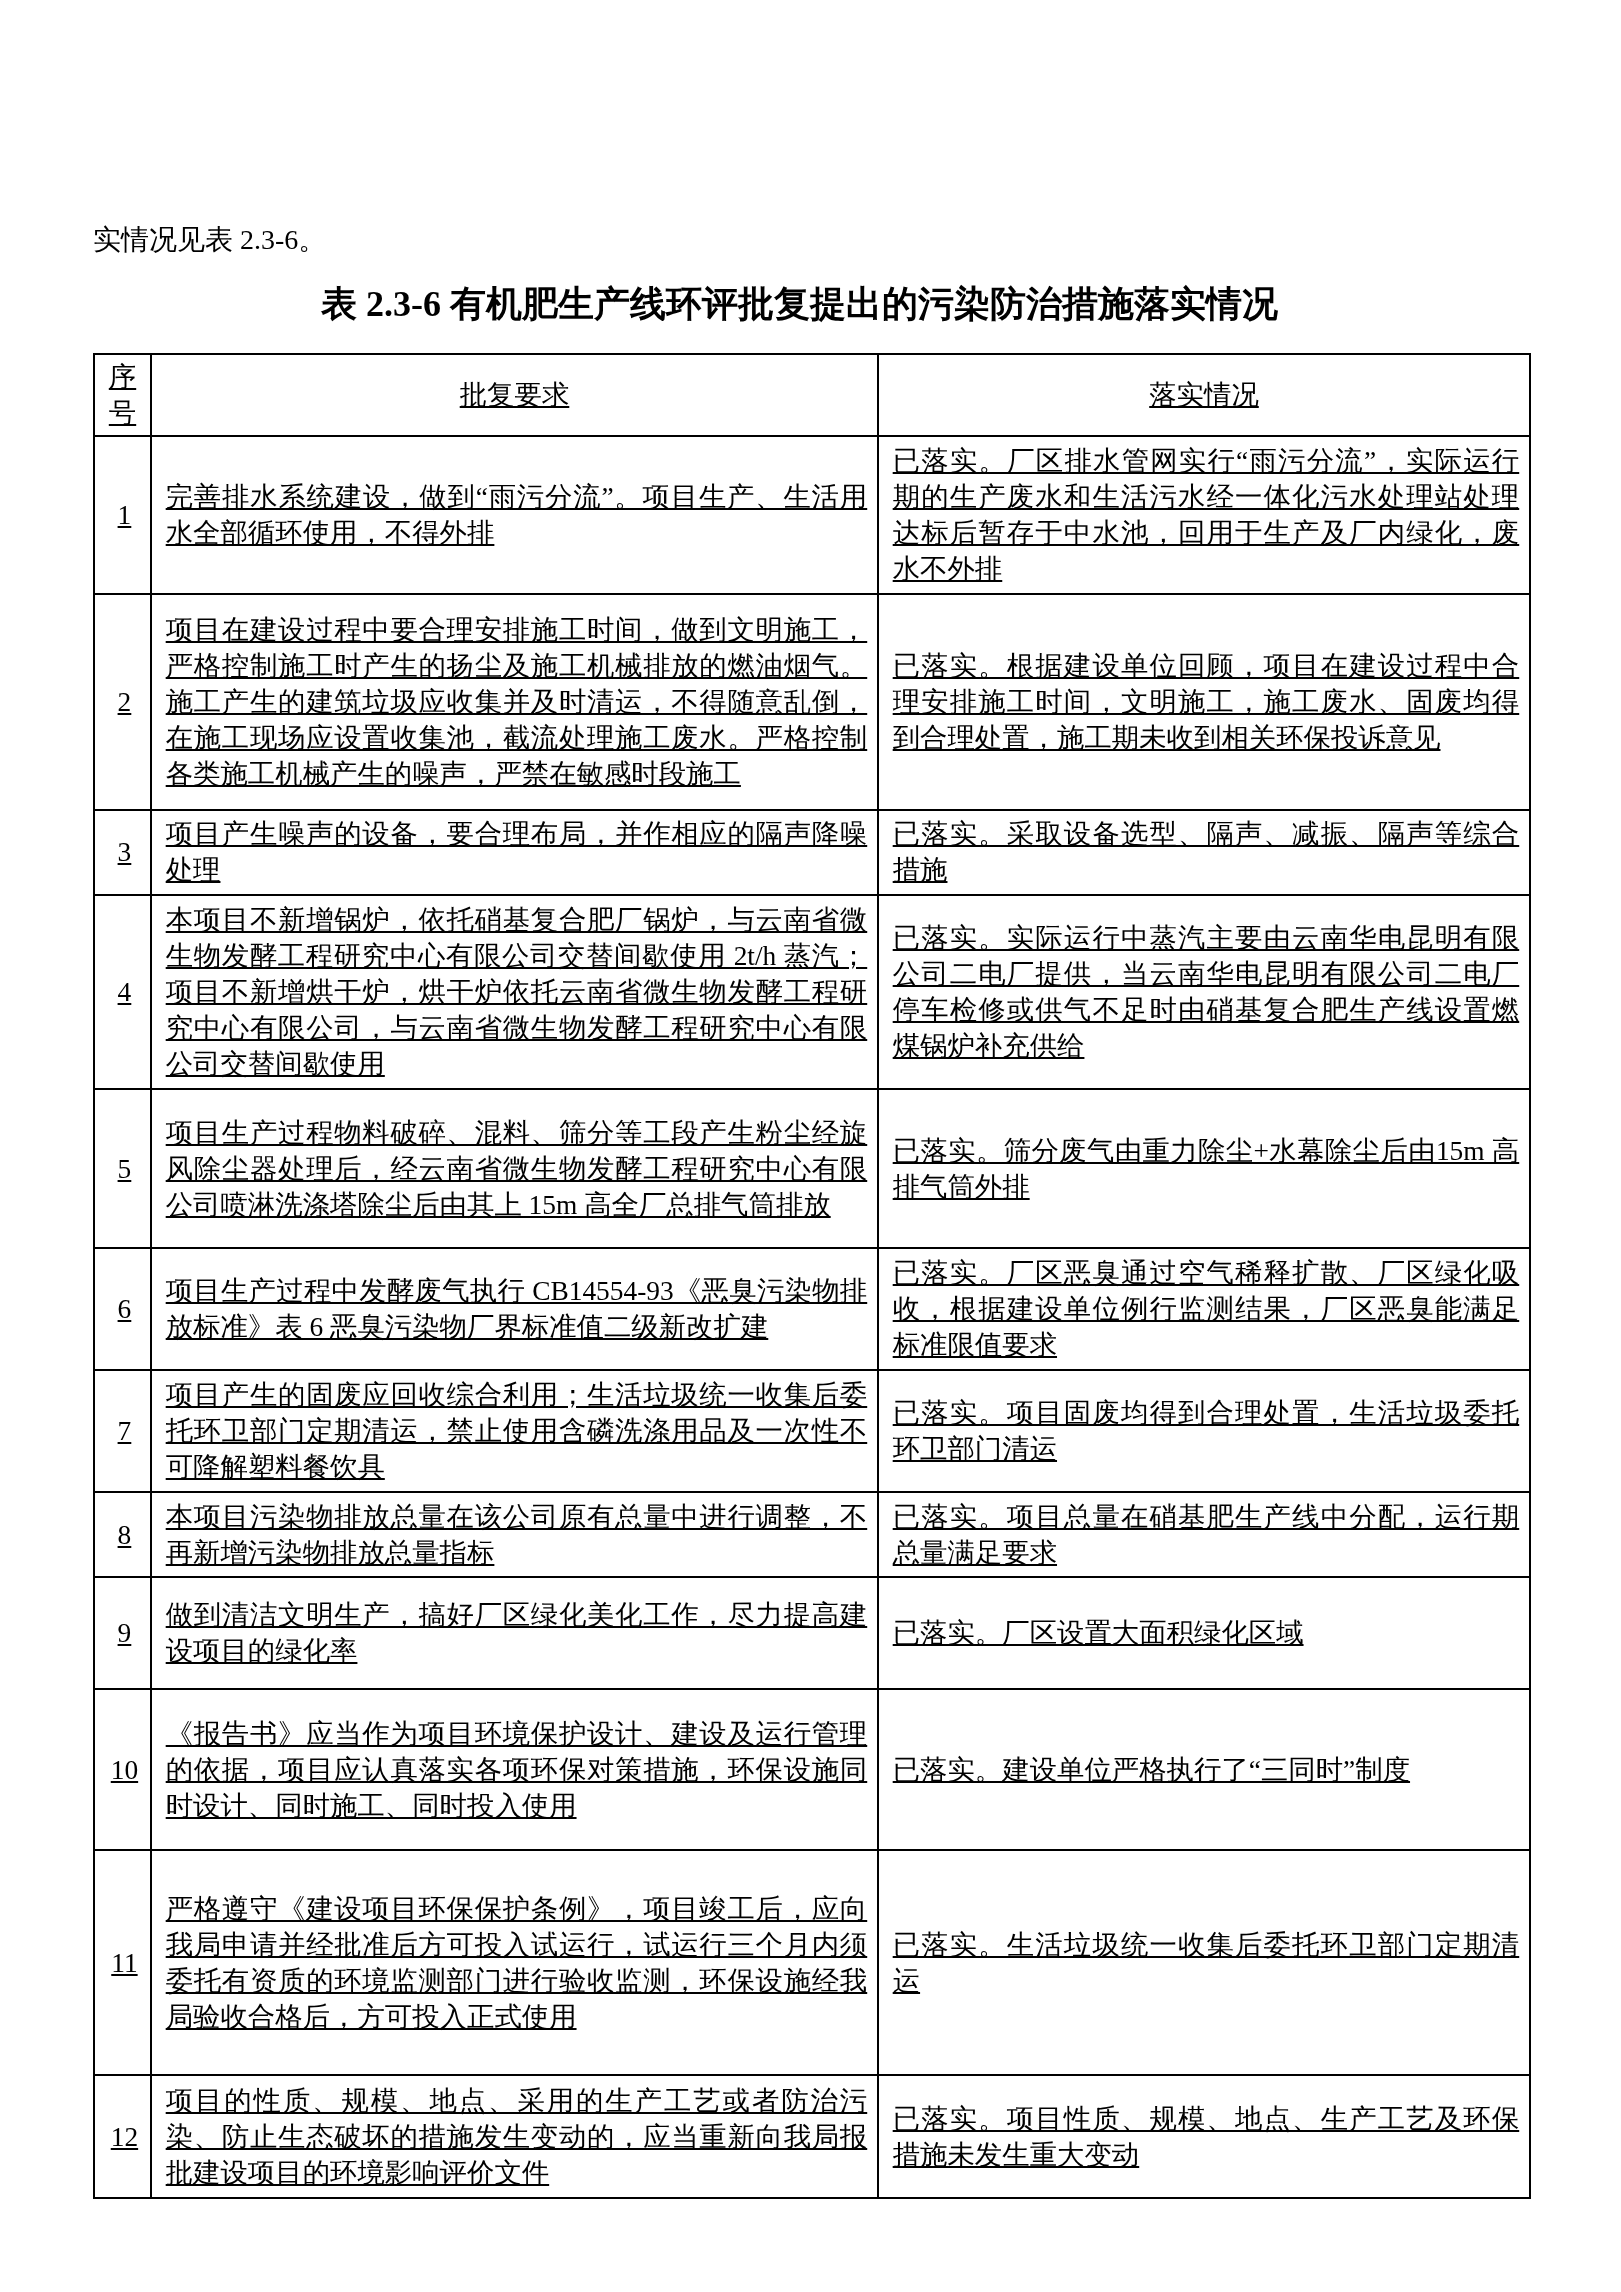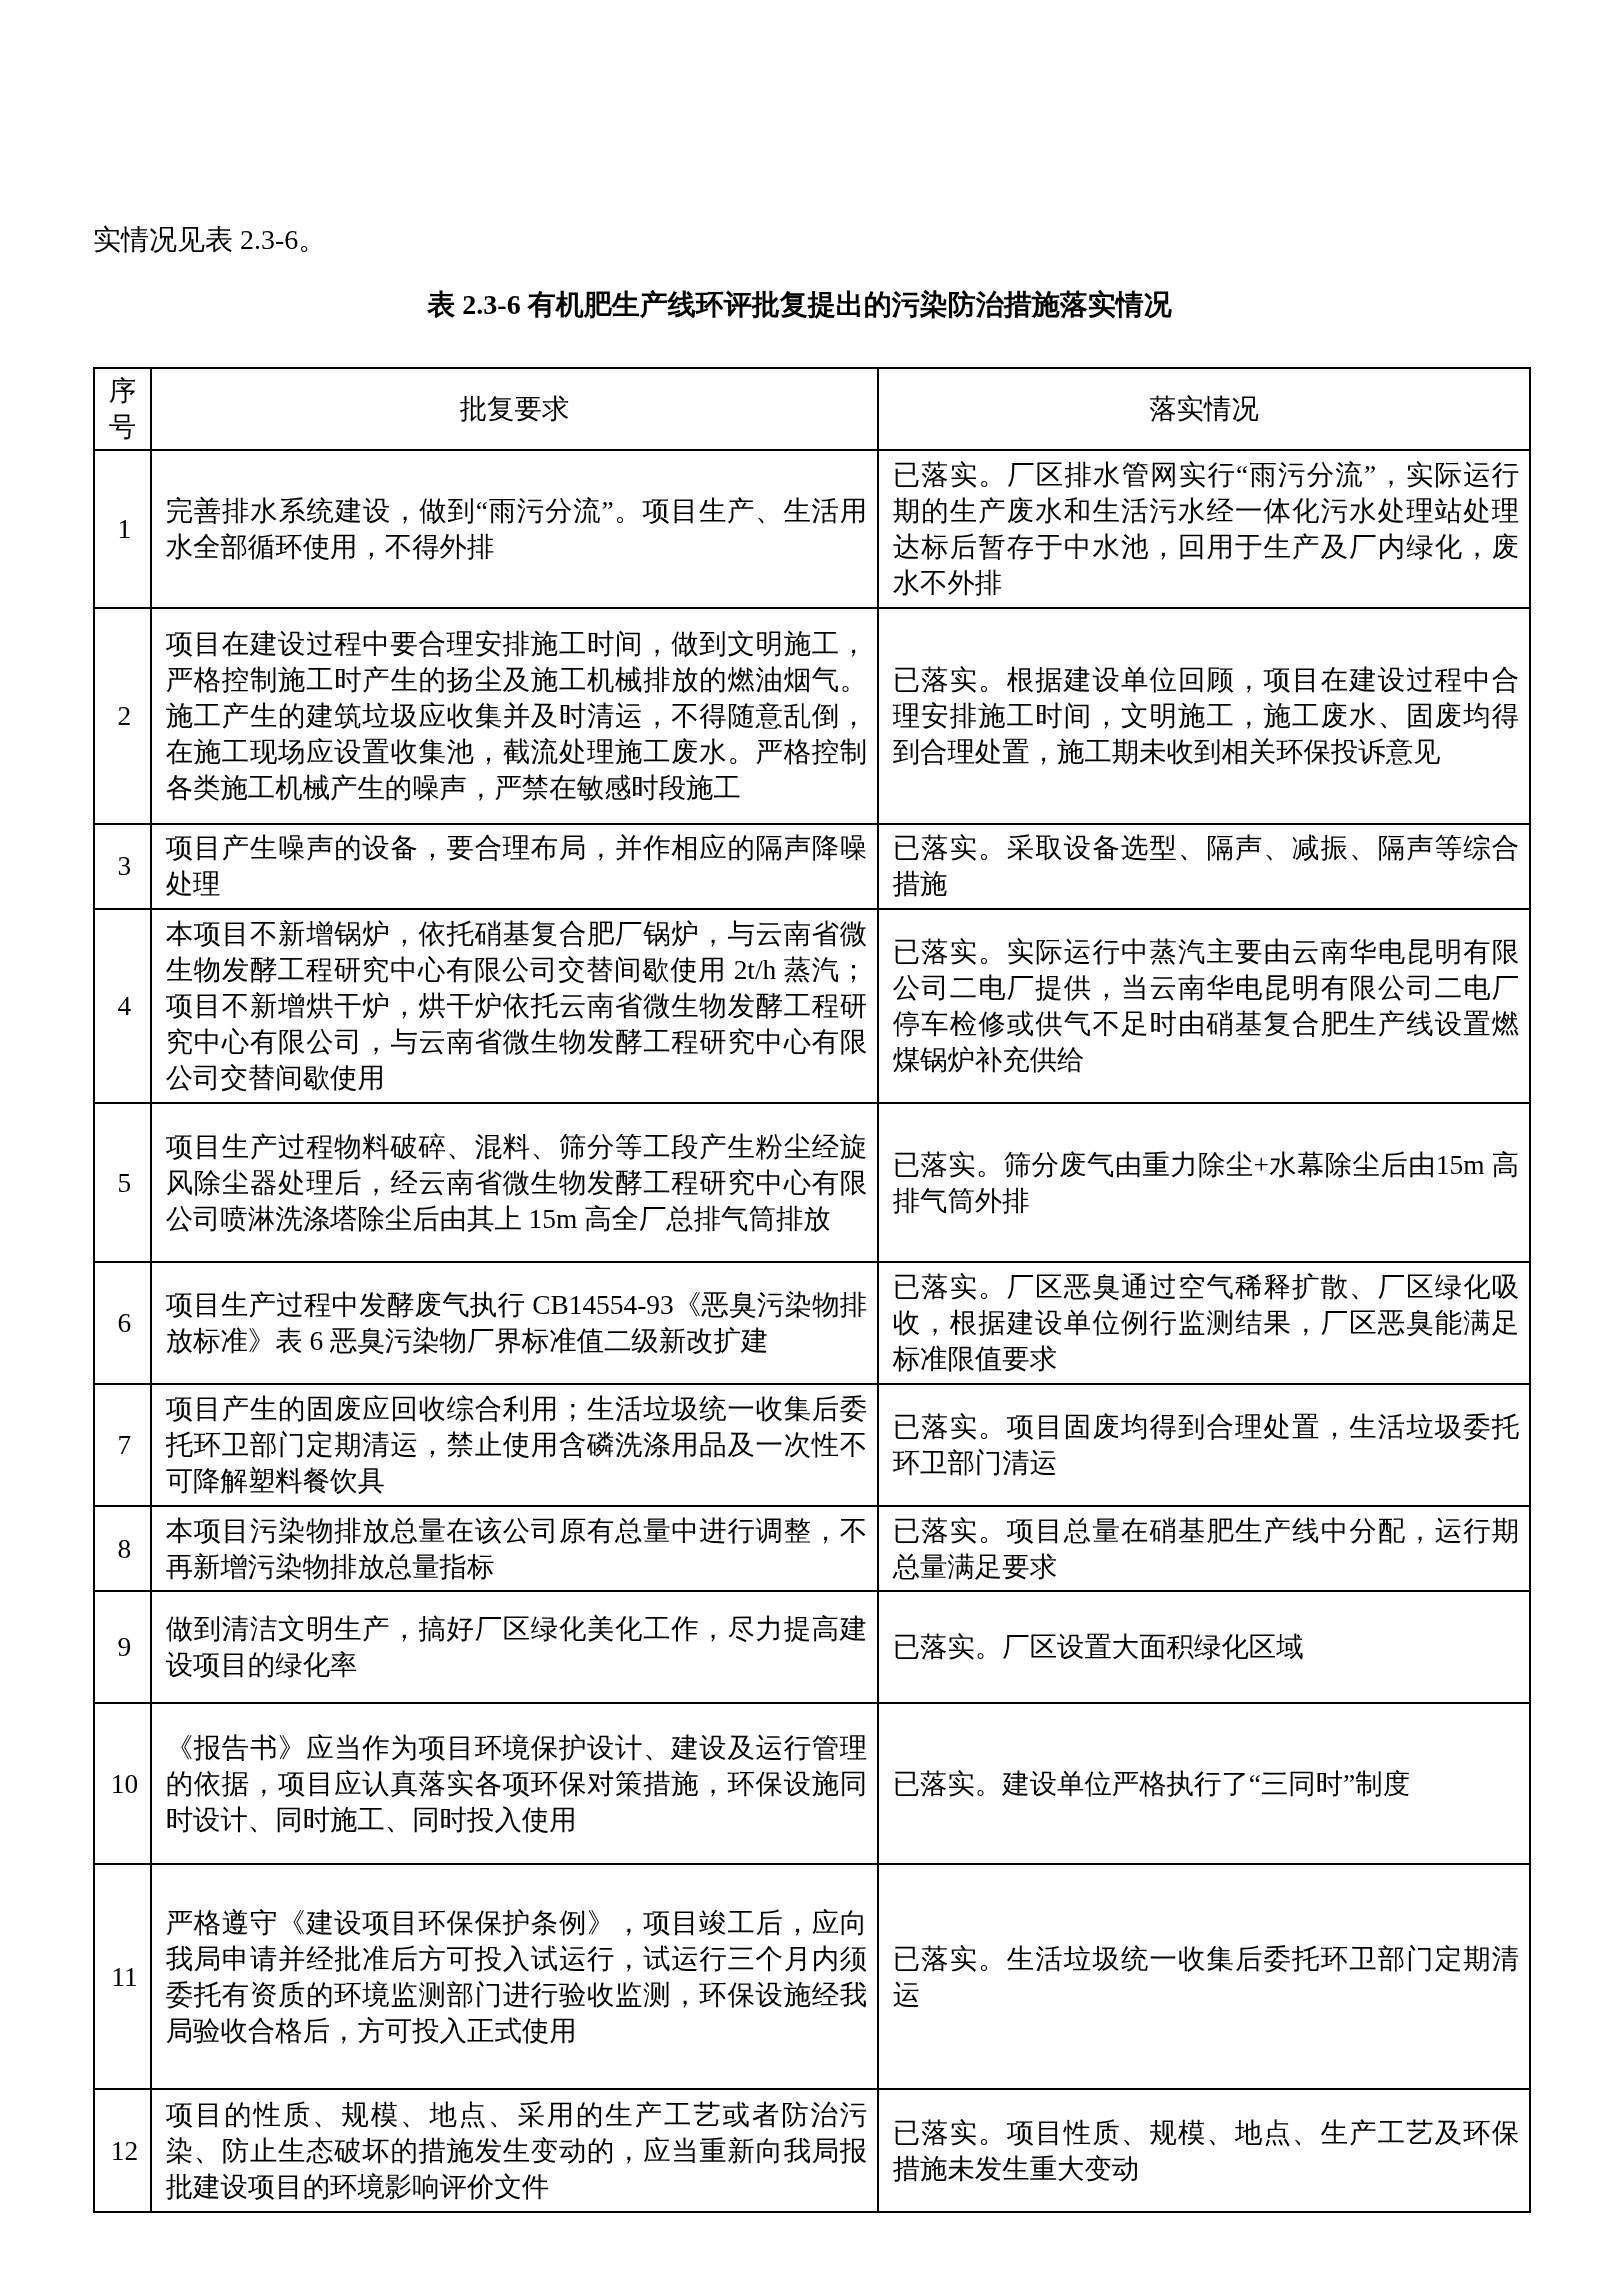--- a/index.html
+++ b/index.html
@@ -22,28 +22,29 @@
     position: relative;
   }
   .intro {
     font-size: 28px;
     line-height: 37px;
     margin: 0 0 29px 0;
   }
   .table-title {
     text-align: center;
     font-weight: bold;
-    font-size: 28px;
+    font-size: 36px;
     line-height: 35px;
-    margin: 0 0 45px 0;
+    margin: 0 0 31px 0;
   }
   table.measures {
     width: 100%;
     border-collapse: collapse;
     table-layout: fixed;
+    text-decoration: underline;
   }
   table.measures th,
   table.measures td {
     border: 2px solid #000000;
     font-size: 27.4px;
     line-height: 36px;
     vertical-align: middle;
     padding: 5.9px 9.8px 5.9px 13.7px;
     box-sizing: border-box;
     word-break: break-all;

